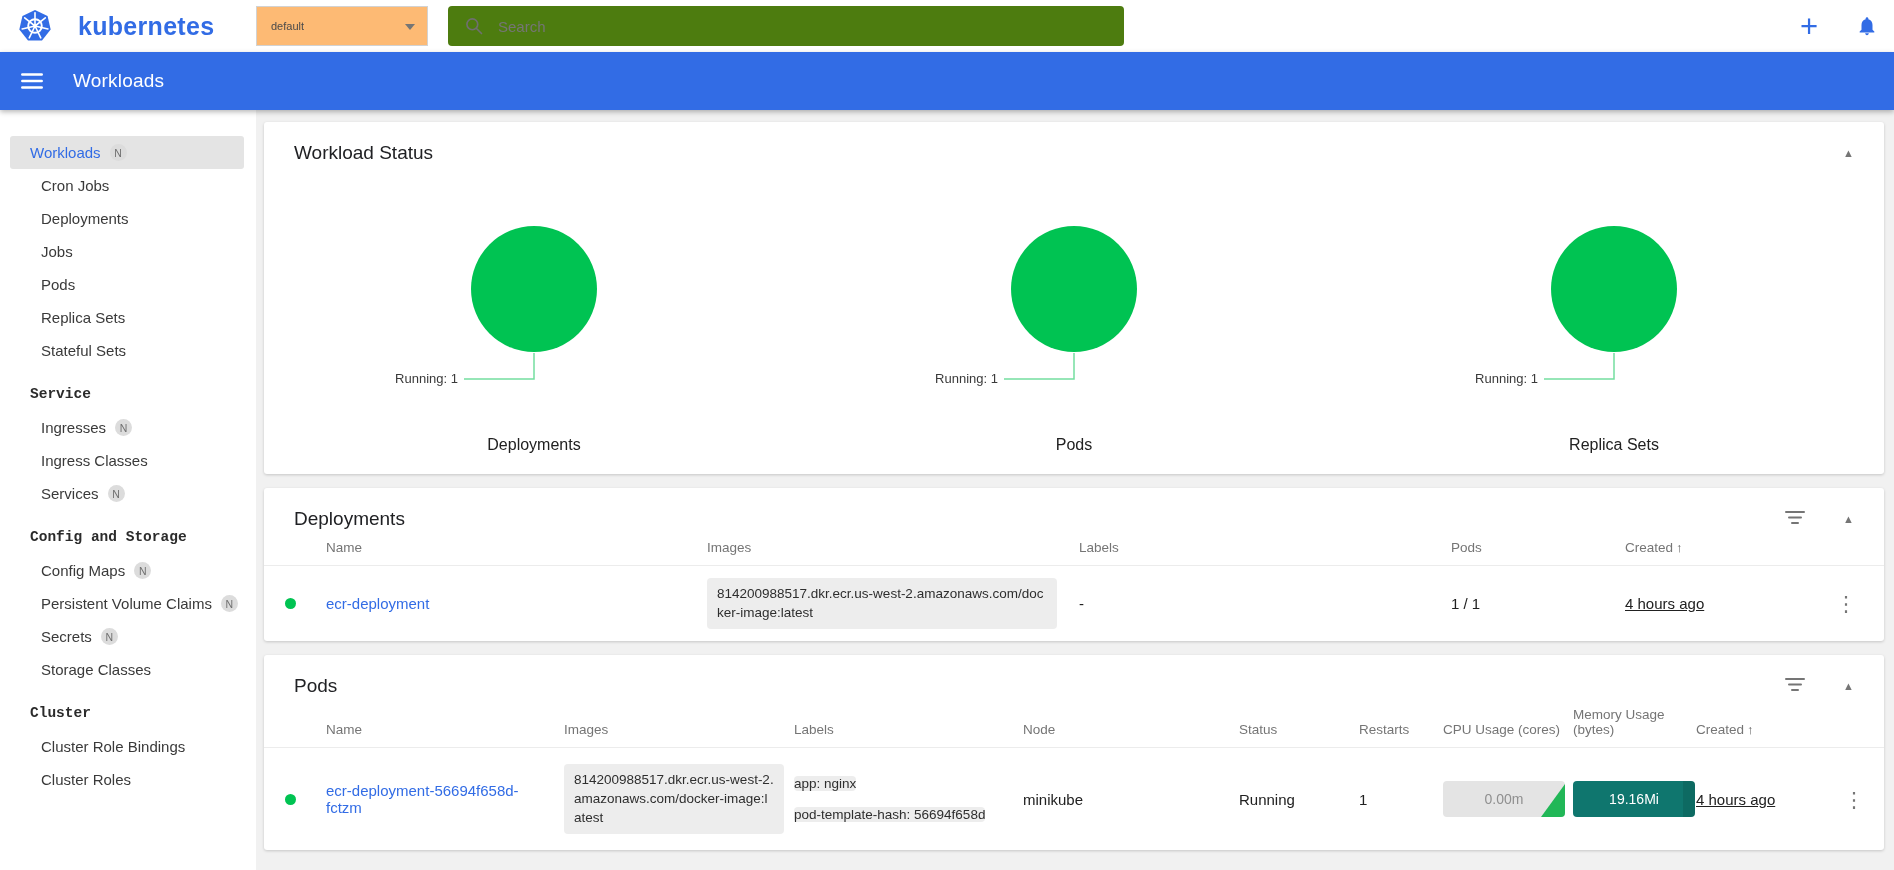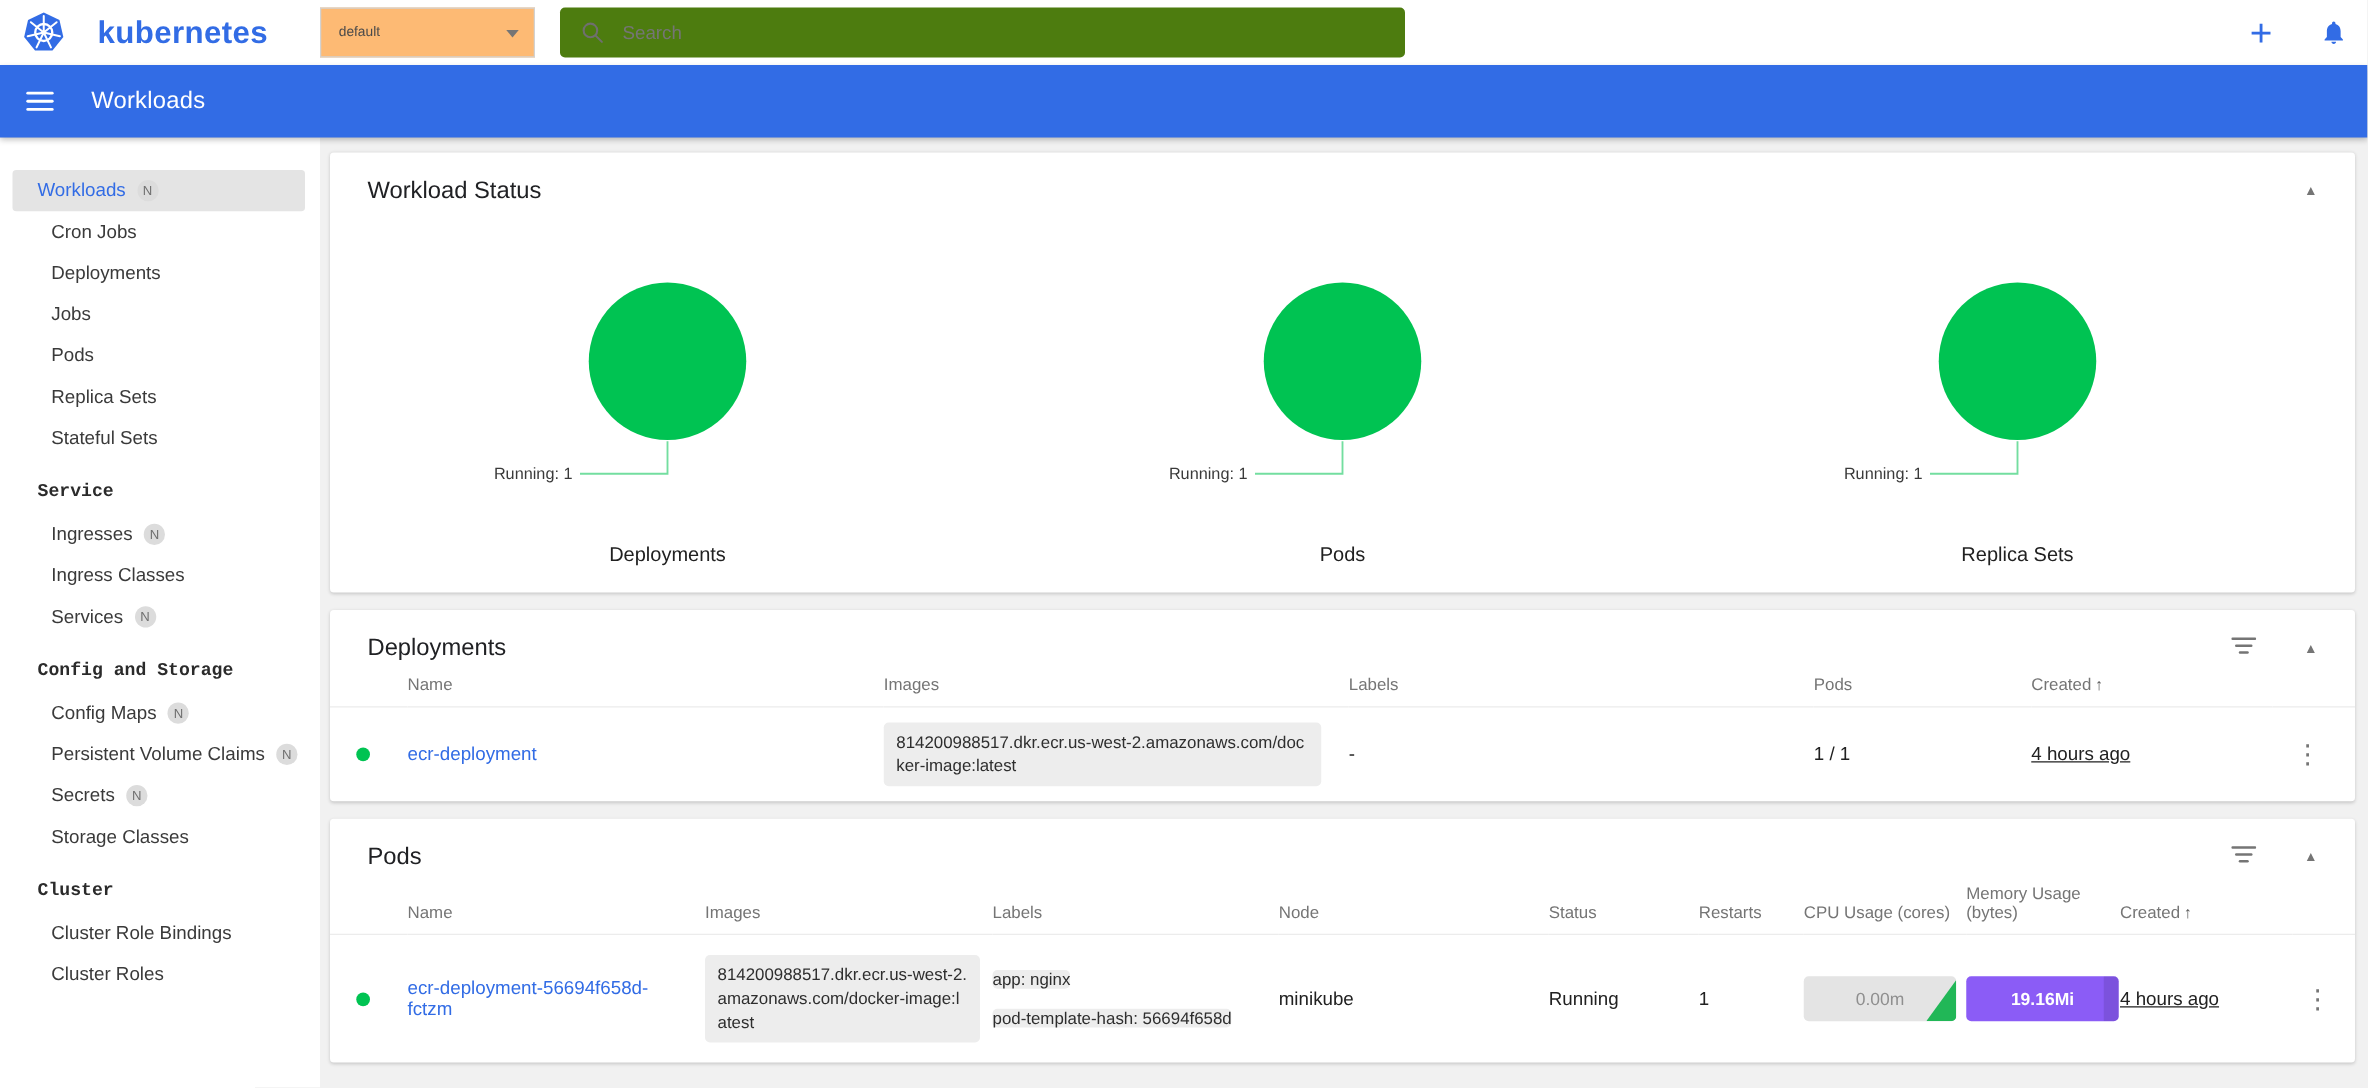--- a/index.html
+++ b/index.html
@@ -55,21 +55,21 @@
   .link { color:#326ce5; cursor:pointer; }
   .chip { display:inline-block; background:#ededed; border-radius:4px; padding:7px 10px; font-size:13.5px; line-height:1.38; color:#2e2e2e; word-break:break-all; }
   .img-deploy { max-width:350px; }
   .img-pod { max-width:220px; }
   .label-chip { display:table; background:#ededed; border-radius:4px; padding:6px 27px; font-size:13.5px; color:#2e2e2e; margin:16px 0; white-space:nowrap; }
   .created { text-decoration:underline; }
   .kebab { color:#757575; font-size:21px; cursor:pointer; text-align:center; line-height:1; }
   .sort { color:#5f5f5f; margin-left:3px; font-size:13px; }
   .cpu-chip { position:relative; width:122px; height:36px; background:#e4e4e4; border-radius:4px; display:flex; align-items:center; justify-content:center; overflow:hidden; color:#8f8f8f; font-size:14px; }
   .cpu-spark { position:absolute; right:0; bottom:0; }
-  .mem-chip { position:relative; width:122px; height:36px; background:#8b5cf6; border-radius:4px; display:flex; align-items:center; justify-content:center; overflow:hidden; color:#fff; font-size:14px;font-weight:bold; }
+  .mem-chip { position:relative; width:122px; height:36px; background:#0f766e; border-radius:4px; display:flex; align-items:center; justify-content:center; overflow:hidden; color:#fff; font-size:14px; }
   .mem-chip::after { content:""; position:absolute; right:0; top:0; width:12px; height:100%; background:rgba(0,0,0,.10); }
 </style>
 </head>
 <body>
 
 <header class="topbar">
   <div class="brand">
     <svg width="34" height="34" viewBox="0 0 36 36">
       <polygon points="18,1 31.3,7.4 34.6,21.8 25.4,33.3 10.6,33.3 1.4,21.8 4.7,7.4" fill="#326ce5"></polygon>
       <circle cx="18" cy="18" r="7.2" fill="none" stroke="#ffffff" stroke-width="2"></circle>

